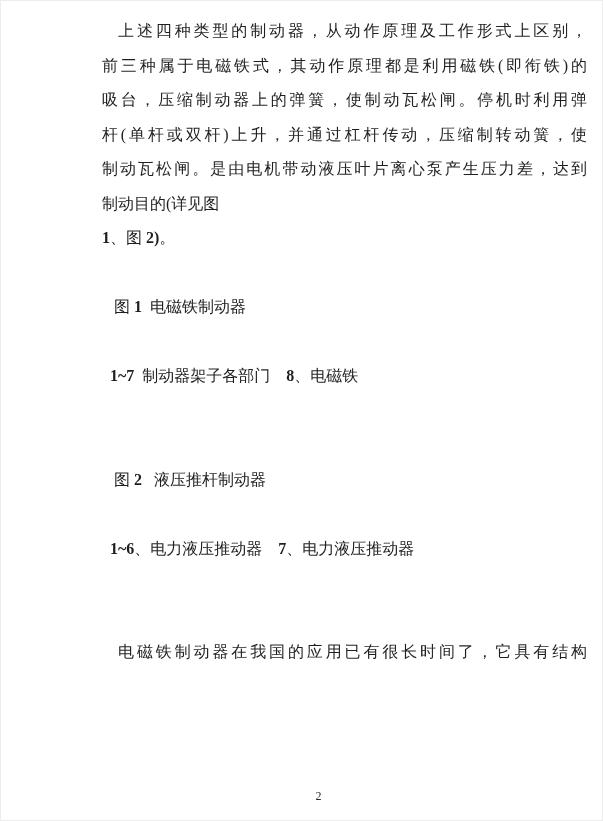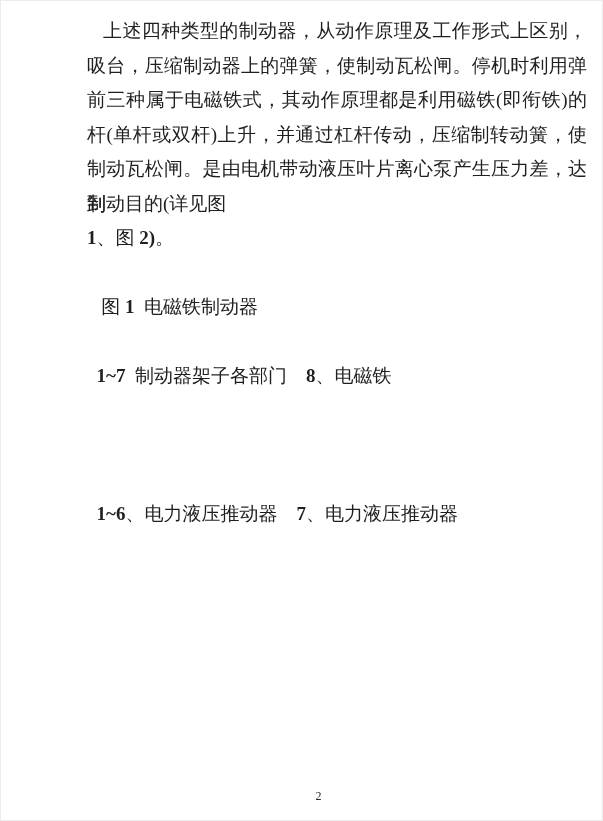--- a/index.html
+++ b/index.html
@@ -23,23 +23,24 @@
   }
   .textblock {
     position: absolute;
     left: 86px;
     top: 13px;
     width: 500px;
   }
   .line {
     height: 34.5px;
     line-height: 34.5px;
-    font-size: 19px;
+    font-size: 16px;
     white-space: pre;      
     overflow: visible;
+    margin-left: 15px;
   }
   .line.fill {
     white-space: normal;
     text-align: justify;
     text-align-last: justify;
     text-justify: inter-character;
   }
   .line.indent {
     text-indent: 16px;     
   }
@@ -60,33 +61,35 @@
     position: relative;
     left: 17px;            
   }
 </style>
 </head>
 <body>
 
 <div class="page">
   <div class="textblock">
       <div class="line fill indent"><span>上述四种类型的制动器，从动作原理及工作形式上区别，</span></div>
+      <div class="line fill"><span>前三种属于电磁铁式，其动作原理都是利用磁铁(即衔铁)的</span></div>
       <div class="line fill"><span>吸台，压缩制动器上的弹簧，使制动瓦松闸。停机时利用弹</span></div>
-      <div class="line fill"><span>前三种属于电磁铁式，其动作原理都是利用磁铁(即衔铁)的</span></div>
       <div class="line fill"><span>杆(单杆或双杆)上升，并通过杠杆传动，压缩制转动簧，使</span></div>
       <div class="line fill"><span>制动瓦松闸。是由电机带动液压叶片离心泵产生压力差，达到</span></div>
       <div class="line"><span>制动目的(详见图</span></div>
       <div class="line"><b>1</b><span>、图 </span><b>2)</b><span>。</span></div>
       <div class="line"></div>
       <div class="line"><span>   图 </span><b>1</b><span>  电磁铁制动器</span></div>
       <div class="line"></div>
       <div class="line"><span>  </span><b>1~7</b><span>  制动器架子各部门    </span><b>8</b><span>、电磁铁</span></div>
       <div class="line"></div>
       <div class="line"></div>
+      <div class="line"><span>   图 </span><b>2</b><span>   液压推杆制动器</span></div>
       <div class="line"></div>
       <div class="line"><span>  </span><b>1~6</b><span>、电力液压推动器    </span><b>7</b><span>、电力液压推动器</span></div>
       <div class="line"></div>
       <div class="line"></div>
+      <div class="line fill indent"><span>电磁铁制动器在我国的应用已有很长时间了，它具有结构</span></div>
     </div>
   <div class="pagenum">
     <span>2</span>
   </div>
 </div>
 
 </body></html>

